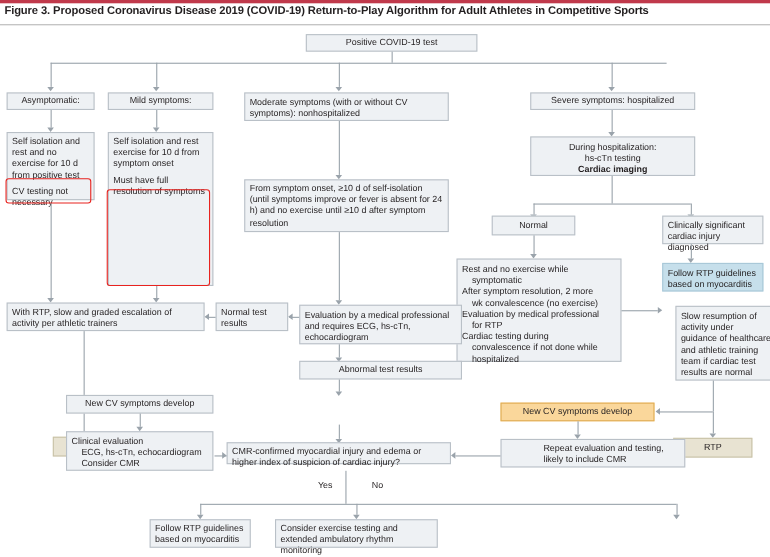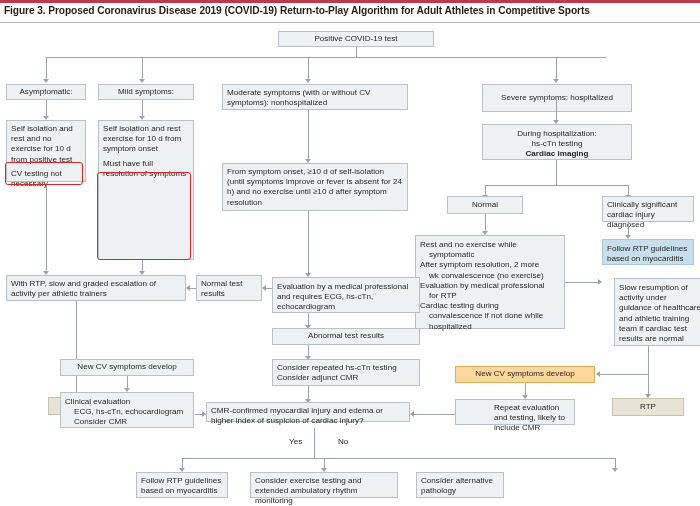--- a/index.html
+++ b/index.html
@@ -84,21 +84,21 @@
 
   <div class="box" style="left:222px;top:84px;width:186px;height:26px;">Moderate symptoms (with or without CV symptoms): nonhospitalized</div>
   <div class="ln lnv" style="left:308px;top:110px;height:49px;"></div>
   <div class="arr d" style="left:305px;top:159px;"></div>
 
   <div class="box" style="left:222px;top:163px;width:186px;height:48px;">From symptom onset, ≥10 d of self-isolation (until symptoms improve or fever is absent for 24 h) and no exercise until ≥10 d after symptom resolution</div>
 
   <div class="ln lnv" style="left:308px;top:211px;height:62px;"></div>
   <div class="arr d" style="left:305px;top:273px;"></div>
 
-  <div class="box c vc" style="left:482px;top:84px;width:150px;height:28px;">Severe symptoms: hospitalized</div>
+  <div class="box c vc" style="left:482px;top:84px;width:150px;height:16px;">Severe symptoms: hospitalized</div>
   <div class="ln lnv" style="left:556px;top:100px;height:20px;"></div>
   <div class="arr d" style="left:553px;top:120px;"></div>
 
   <div class="box c" style="left:482px;top:124px;width:150px;height:36px;padding-top:4px;">
     <span>During hospitalization:</span>
     <span style="display:block;">hs-cTn testing</span>
     <span style="display:block;font-weight:bold;">Cardiac imaging</span>
   </div>
 
   <div class="ln lnv" style="left:556px;top:160px;height:25px;"></div>
@@ -141,44 +141,40 @@
   <div class="arr l" style="left:596px;top:371px;"></div>
   <div class="ln lnv" style="left:648px;top:374px;height:20px;"></div>
   <div class="arr d" style="left:645px;top:394px;"></div>
 
   <div class="box orange c vc" style="left:455px;top:366px;width:140px;height:17px;">New CV symptoms develop</div>
   <div class="box tan c vc" style="left:612px;top:398px;width:72px;height:18px;">RTP</div>
 
   <div class="ln lnv" style="left:525px;top:383px;height:12px;"></div>
   <div class="arr d" style="left:522px;top:395px;"></div>
 
-  <div class="box" style="left:455px;top:399px;width:120px;height:26px;padding-left:38px;">Repeat evaluation and testing, likely to include CMR</div>
+  <div class="box" style="left:455px;top:399px;width:168px;height:26px;padding-left:38px;">Repeat evaluation and testing, likely to include CMR</div>
 
   <div class="box" style="left:6px;top:275px;width:180px;height:26px;">With RTP, slow and graded escalation of activity per athletic trainers</div>
 
   <div class="box" style="left:196px;top:275px;width:66px;height:26px;">Normal test results</div>
   <div class="ln lnh" style="left:187px;top:288px;width:9px;"></div>
   <div class="arr l" style="left:186px;top:285px;"></div>
 
   <div class="box" style="left:272px;top:277px;width:148px;height:36px;padding-top:4px;">Evaluation by a medical professional and requires ECG, hs-cTn, echocardiogram</div>
   <div class="ln lnh" style="left:263px;top:288px;width:9px;"></div>
   <div class="arr l" style="left:262px;top:285px;"></div>
 
   <div class="ln lnv" style="left:308px;top:313px;height:12px;"></div>
   <div class="arr d" style="left:305px;top:325px;"></div>
 
   <div class="box c vc" style="left:272px;top:328px;width:148px;height:17px;">Abnormal test results</div>
 
   <div class="ln lnv" style="left:308px;top:345px;height:11px;"></div>
   <div class="arr d" style="left:305px;top:356px;"></div>
 
-  <div class="box" style="left:272px;top:359px;width:148px;height:27px;">
-    <span>Consider repeated hs-cTn testing</span>
-    <span style="display:block;">Consider adjunct CMR</span>
-  </div>
 
   <div class="ln lnv" style="left:308px;top:386px;height:13px;"></div>
   <div class="arr d" style="left:305px;top:399px;"></div>
 
   <div class="ln lnv" style="left:76px;top:301px;height:100px;"></div>
   <div class="ln lnh" style="left:76px;top:367px;width:80px;"></div>
   <div class="arr r" style="left:156px;top:364px;"></div>
   <div class="arr d" style="left:73px;top:393px;"></div>
 
   <div class="box c vc" style="left:60px;top:359px;width:134px;height:17px;">New CV symptoms develop</div>
@@ -208,15 +204,14 @@
   <div class="ln lnh" style="left:182px;top:458px;width:433px;"></div>
   <div class="ln lnv" style="left:182px;top:458px;height:10px;"></div>
   <div class="ln lnv" style="left:324px;top:458px;height:10px;"></div>
   <div class="ln lnv" style="left:615px;top:458px;height:10px;"></div>
   <div class="arr d" style="left:179px;top:468px;"></div>
   <div class="arr d" style="left:321px;top:468px;"></div>
   <div class="arr d" style="left:612px;top:468px;"></div>
 
   <div class="box" style="left:136px;top:472px;width:92px;height:26px;">Follow RTP guidelines based on myocarditis</div>
   <div class="box" style="left:250px;top:472px;width:148px;height:26px;">Consider exercise testing and extended ambulatory rhythm monitoring</div>
-  <div class="box" style="left:416px;top:472px;width:88px;height:26px;">Consider alternative pathology</div>
 
 </div>
 
 </body></html>

